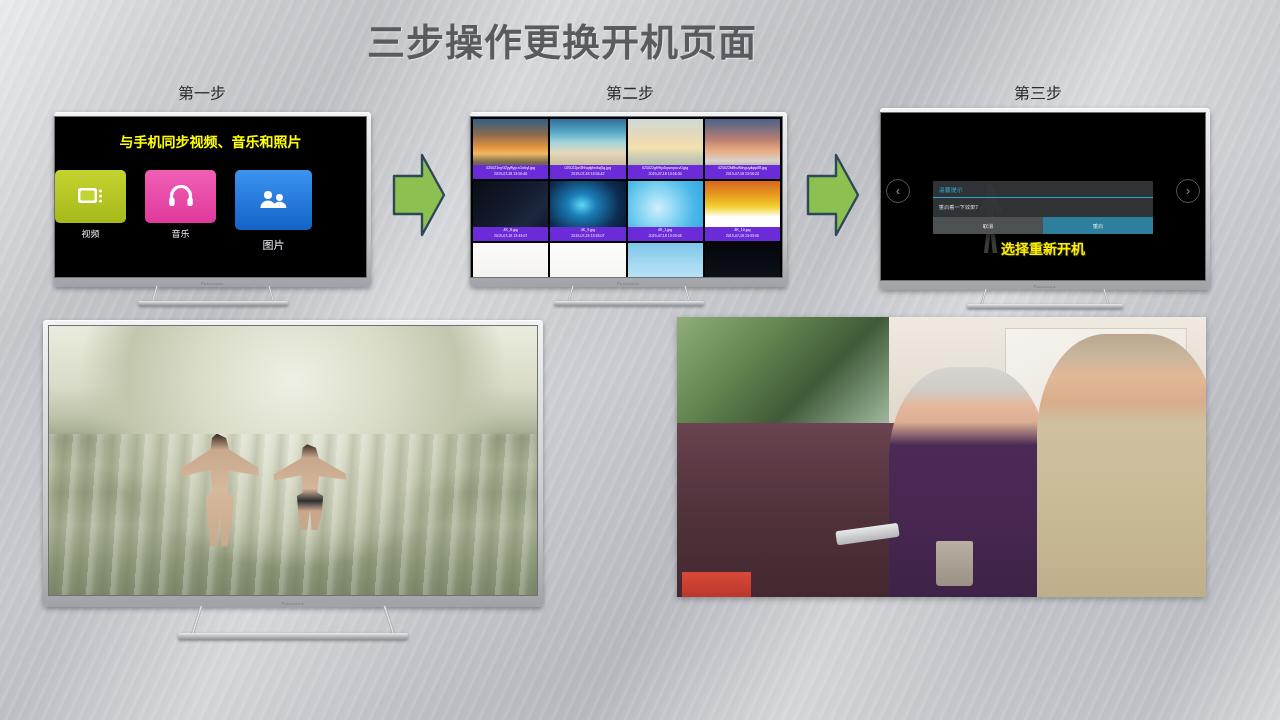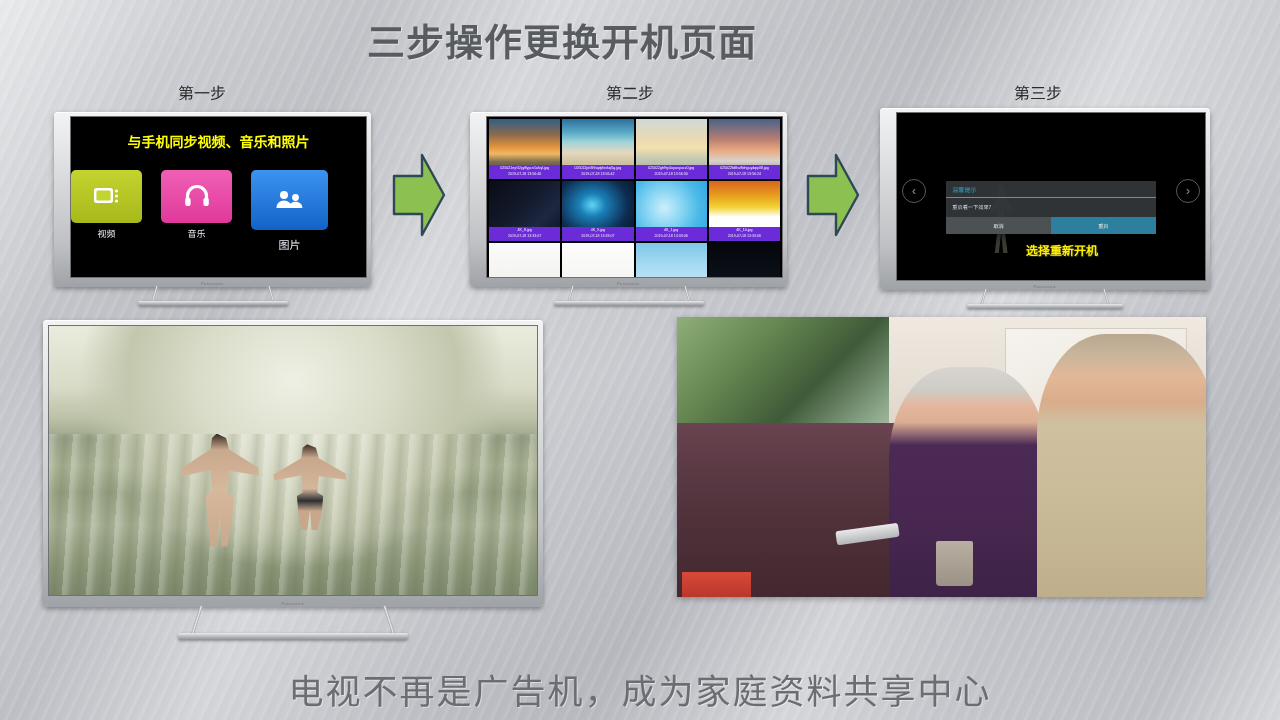--- a/index.html
+++ b/index.html
@@ -30,21 +30,21 @@
   }
   .step-label{
     position:absolute;font-size:16px;color:#2b2b2b;text-align:center;width:160px;
   }
   
   .tv{position:absolute;}
   .tv .bezel{
     position:absolute;inset:0;border-radius:4px;
     background:linear-gradient(180deg,#f2f3f4 0%,#d7d9db 40%,#bfc1c4 75%,#9fa2a6 100%);
     box-shadow:0 2px 5px rgba(0,0,0,.35),inset 0 1px 0 rgba(255,255,255,.9);
-    padding:4px 4px 9px 16px;box-sizing:border-box;
+    padding:4px 4px 9px 0;box-sizing:border-box;
   }
   .tv .screen{
     position:relative;width:100%;height:100%;overflow:hidden;
     background:#000;border:1px solid #6f7174;box-sizing:border-box;
   }
   .tv .brand{
     position:absolute;left:50%;transform:translateX(-50%);bottom:1px;
     font-size:4px;color:#76787b;letter-spacing:.5px;
   }
   .tv .stand{
@@ -95,22 +95,22 @@
     border-radius:50%;border:1.5px solid rgba(255,255,255,.35);color:rgba(255,255,255,.55);
     font-size:12px;display:flex;align-items:center;justify-content:center;}
   .dialog{position:absolute;left:16%;top:41%;width:68%;background:rgba(52,55,58,.93);
     border-radius:1px;box-shadow:0 2px 8px rgba(0,0,0,.5);overflow:hidden;}
   .dialog .dt{padding:4px 6px 3px;color:#2fa6c9;font-size:6px;border-bottom:1px solid #2fa6c9;}
   .dialog .dm{padding:5px 6px 7px;color:#d7dadd;font-size:5.2px;}
   .dialog .db{display:flex;}
   .dialog .db button{flex:1;border:0;padding:5px 0;font-size:5.2px;color:#e7eaec;
     background:rgba(80,84,88,.9);cursor:pointer;font-family:inherit;}
   .dialog .db button.primary{background:#2d7f9e;}
-  .tv3-note{position:absolute;left:11px;bottom:13%;width:100%;text-align:center;
-    color:#ffef00;font-size:12px;font-weight:bold;text-shadow:1px 1px 1px #2a2a10,-1px 0 1px #2a2a10;}
+  .tv3-note{position:absolute;left:0;bottom:13%;width:100%;text-align:center;
+    color:#ffef00;font-size:14px;font-weight:bold;text-shadow:1px 1px 1px #2a2a10,-1px 0 1px #2a2a10;}
   
   .flow-arrow{position:absolute;width:54px;height:86px;}
   .flow-arrow svg{display:block;width:100%;height:100%;}
   
   .beach-photo{position:absolute;inset:0;overflow:hidden;
     background:
       radial-gradient(ellipse at 50% 20%,#eef0e4 0%,#d9dcc8 28%,#c2c7ad 48%,transparent 62%),
       linear-gradient(180deg,#e9ebdd 0%,#dadcc9 22%,#b9bfa4 35%,#9aa489 42%,#aab394 52%,#97a283 62%,#a9b195 74%,#8f9a7c 88%,#7e8a6c 100%);}
   .sea-shimmer{position:absolute;left:0;top:40%;width:100%;height:60%;
     background:repeating-linear-gradient(94deg,rgba(255,255,255,.22) 0px,rgba(255,255,255,.22) 3px,rgba(255,255,255,0) 9px,rgba(90,100,75,.18) 16px,rgba(255,255,255,0) 24px);}
@@ -364,15 +364,14 @@
     <div class="cp-wall"></div>
     <div class="cp-frame"></div>
     <div class="cp-sofa"></div>
     <div class="cp-woman"></div>
     <div class="cp-man"></div>
     <div class="cp-remote"></div>
     <div class="cp-mug"></div>
     <div class="cp-book"></div>
   </div>
 
-  <div class="caption-big" style="top:663px;">电视不再是广告机，成为家庭资料共享中心</div>
 
 </div>
 
 </body></html>

